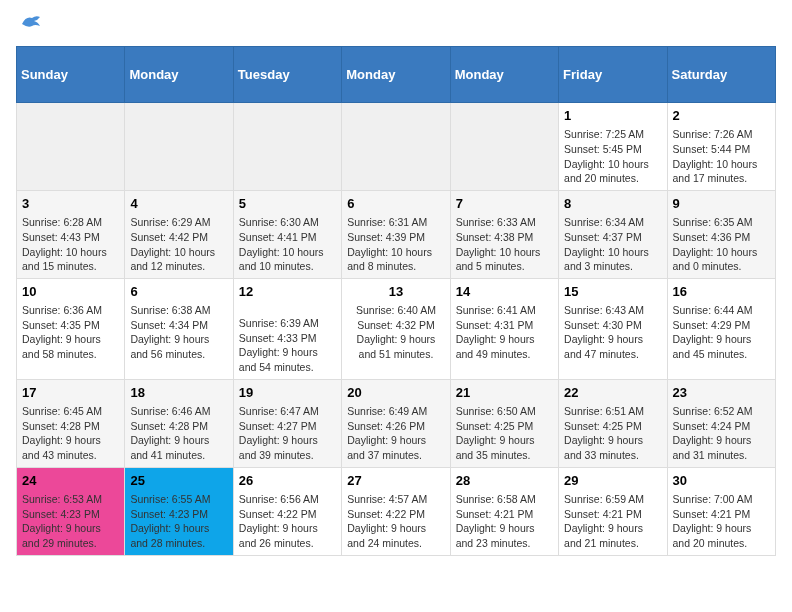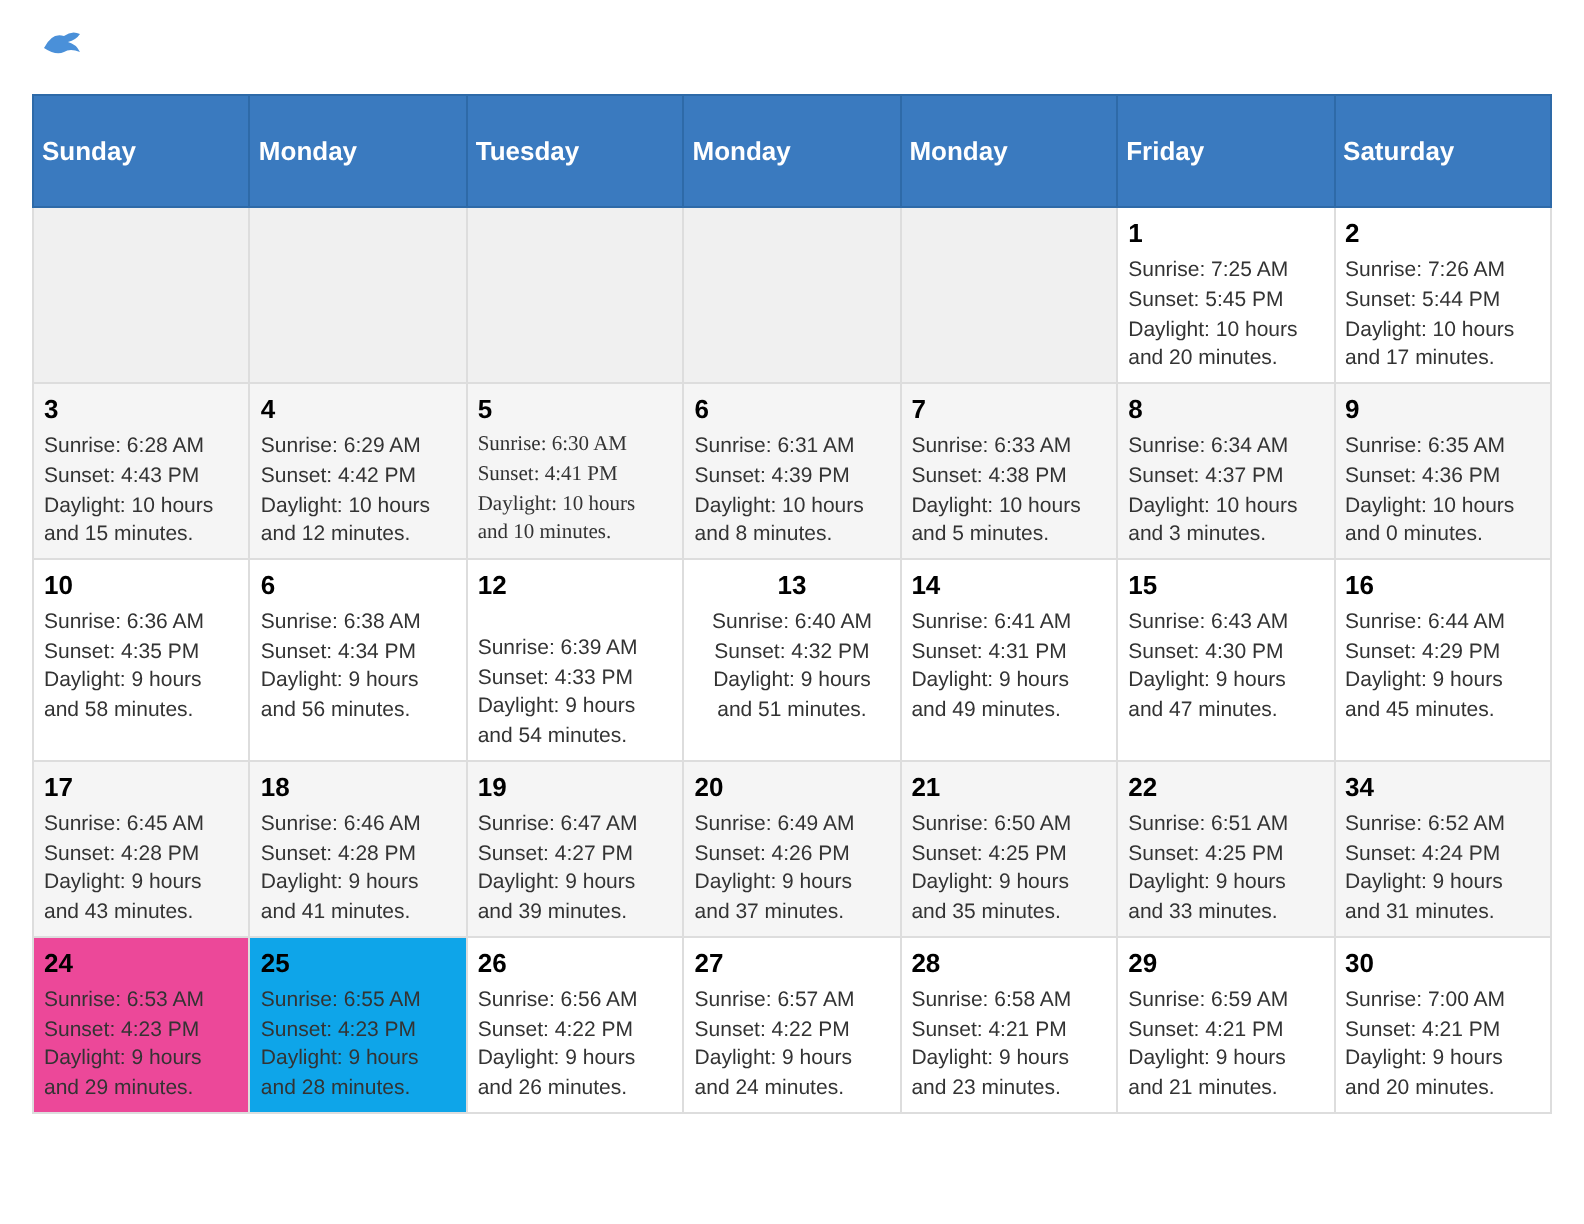--- a/index.html
+++ b/index.html
@@ -142,21 +142,21 @@
         </td>
         <td style="background: rgb(245, 245, 245);">
           <span class="day-num">4</span>
           <div class="day-info" style="white-space: pre-line;">Sunrise: 6:29 AM
 Sunset: 4:42 PM
 Daylight: 10 hours
 and 12 minutes.</div>
         </td>
         <td style="background: rgb(245, 245, 245);">
           <span class="day-num">5</span>
-          <div class="day-info" style="white-space: pre-line; font-family: Liberation Serif, serif;">Sunrise: 6:30 AM
+          <div class="day-info" style="white-space: pre-line;">Sunrise: 6:30 AM
 Sunset: 4:41 PM
 Daylight: 10 hours
 and 10 minutes.</div>
         </td>
         <td style="background: rgb(245, 245, 245);">
           <span class="day-num">6</span>
           <div class="day-info" style="white-space: pre-line;">Sunrise: 6:31 AM
 Sunset: 4:39 PM
 Daylight: 10 hours
 and 8 minutes.</div>
@@ -271,21 +271,21 @@
 and 35 minutes.</div>
         </td>
         <td style="background: rgb(245, 245, 245);">
           <span class="day-num">22</span>
           <div class="day-info" style="white-space: pre-line;">Sunrise: 6:51 AM
 Sunset: 4:25 PM
 Daylight: 9 hours
 and 33 minutes.</div>
         </td>
         <td style="background: rgb(245, 245, 245);">
-          <span class="day-num">34</span>
+          <span class="day-num">23</span>
           <div class="day-info" style="white-space: pre-line;">Sunrise: 6:52 AM
 Sunset: 4:24 PM
 Daylight: 9 hours
 and 31 minutes.</div>
         </td>
       </tr>
       <tr>
         <td style="background: #ec4899;">
           <span class="day-num">24</span>
           <div class="day-info" style="white-space: pre-line;">Sunrise: 6:53 AM
@@ -302,21 +302,21 @@
         </td>
         <td style="background: rgb(255, 255, 255);">
           <span class="day-num">26</span>
           <div class="day-info" style="white-space: pre-line;">Sunrise: 6:56 AM
 Sunset: 4:22 PM
 Daylight: 9 hours
 and 26 minutes.</div>
         </td>
         <td style="background: rgb(255, 255, 255);">
           <span class="day-num">27</span>
-          <div class="day-info" style="white-space: pre-line;">Sunrise: 6:57 AM
+          <div class="day-info" style="white-space: pre-line;">Sunrise: 4:57 AM
 Sunset: 4:22 PM
 Daylight: 9 hours
 and 24 minutes.</div>
         </td>
         <td style="background: rgb(255, 255, 255);">
           <span class="day-num">28</span>
           <div class="day-info" style="white-space: pre-line;">Sunrise: 6:58 AM
 Sunset: 4:21 PM
 Daylight: 9 hours
 and 23 minutes.</div>

